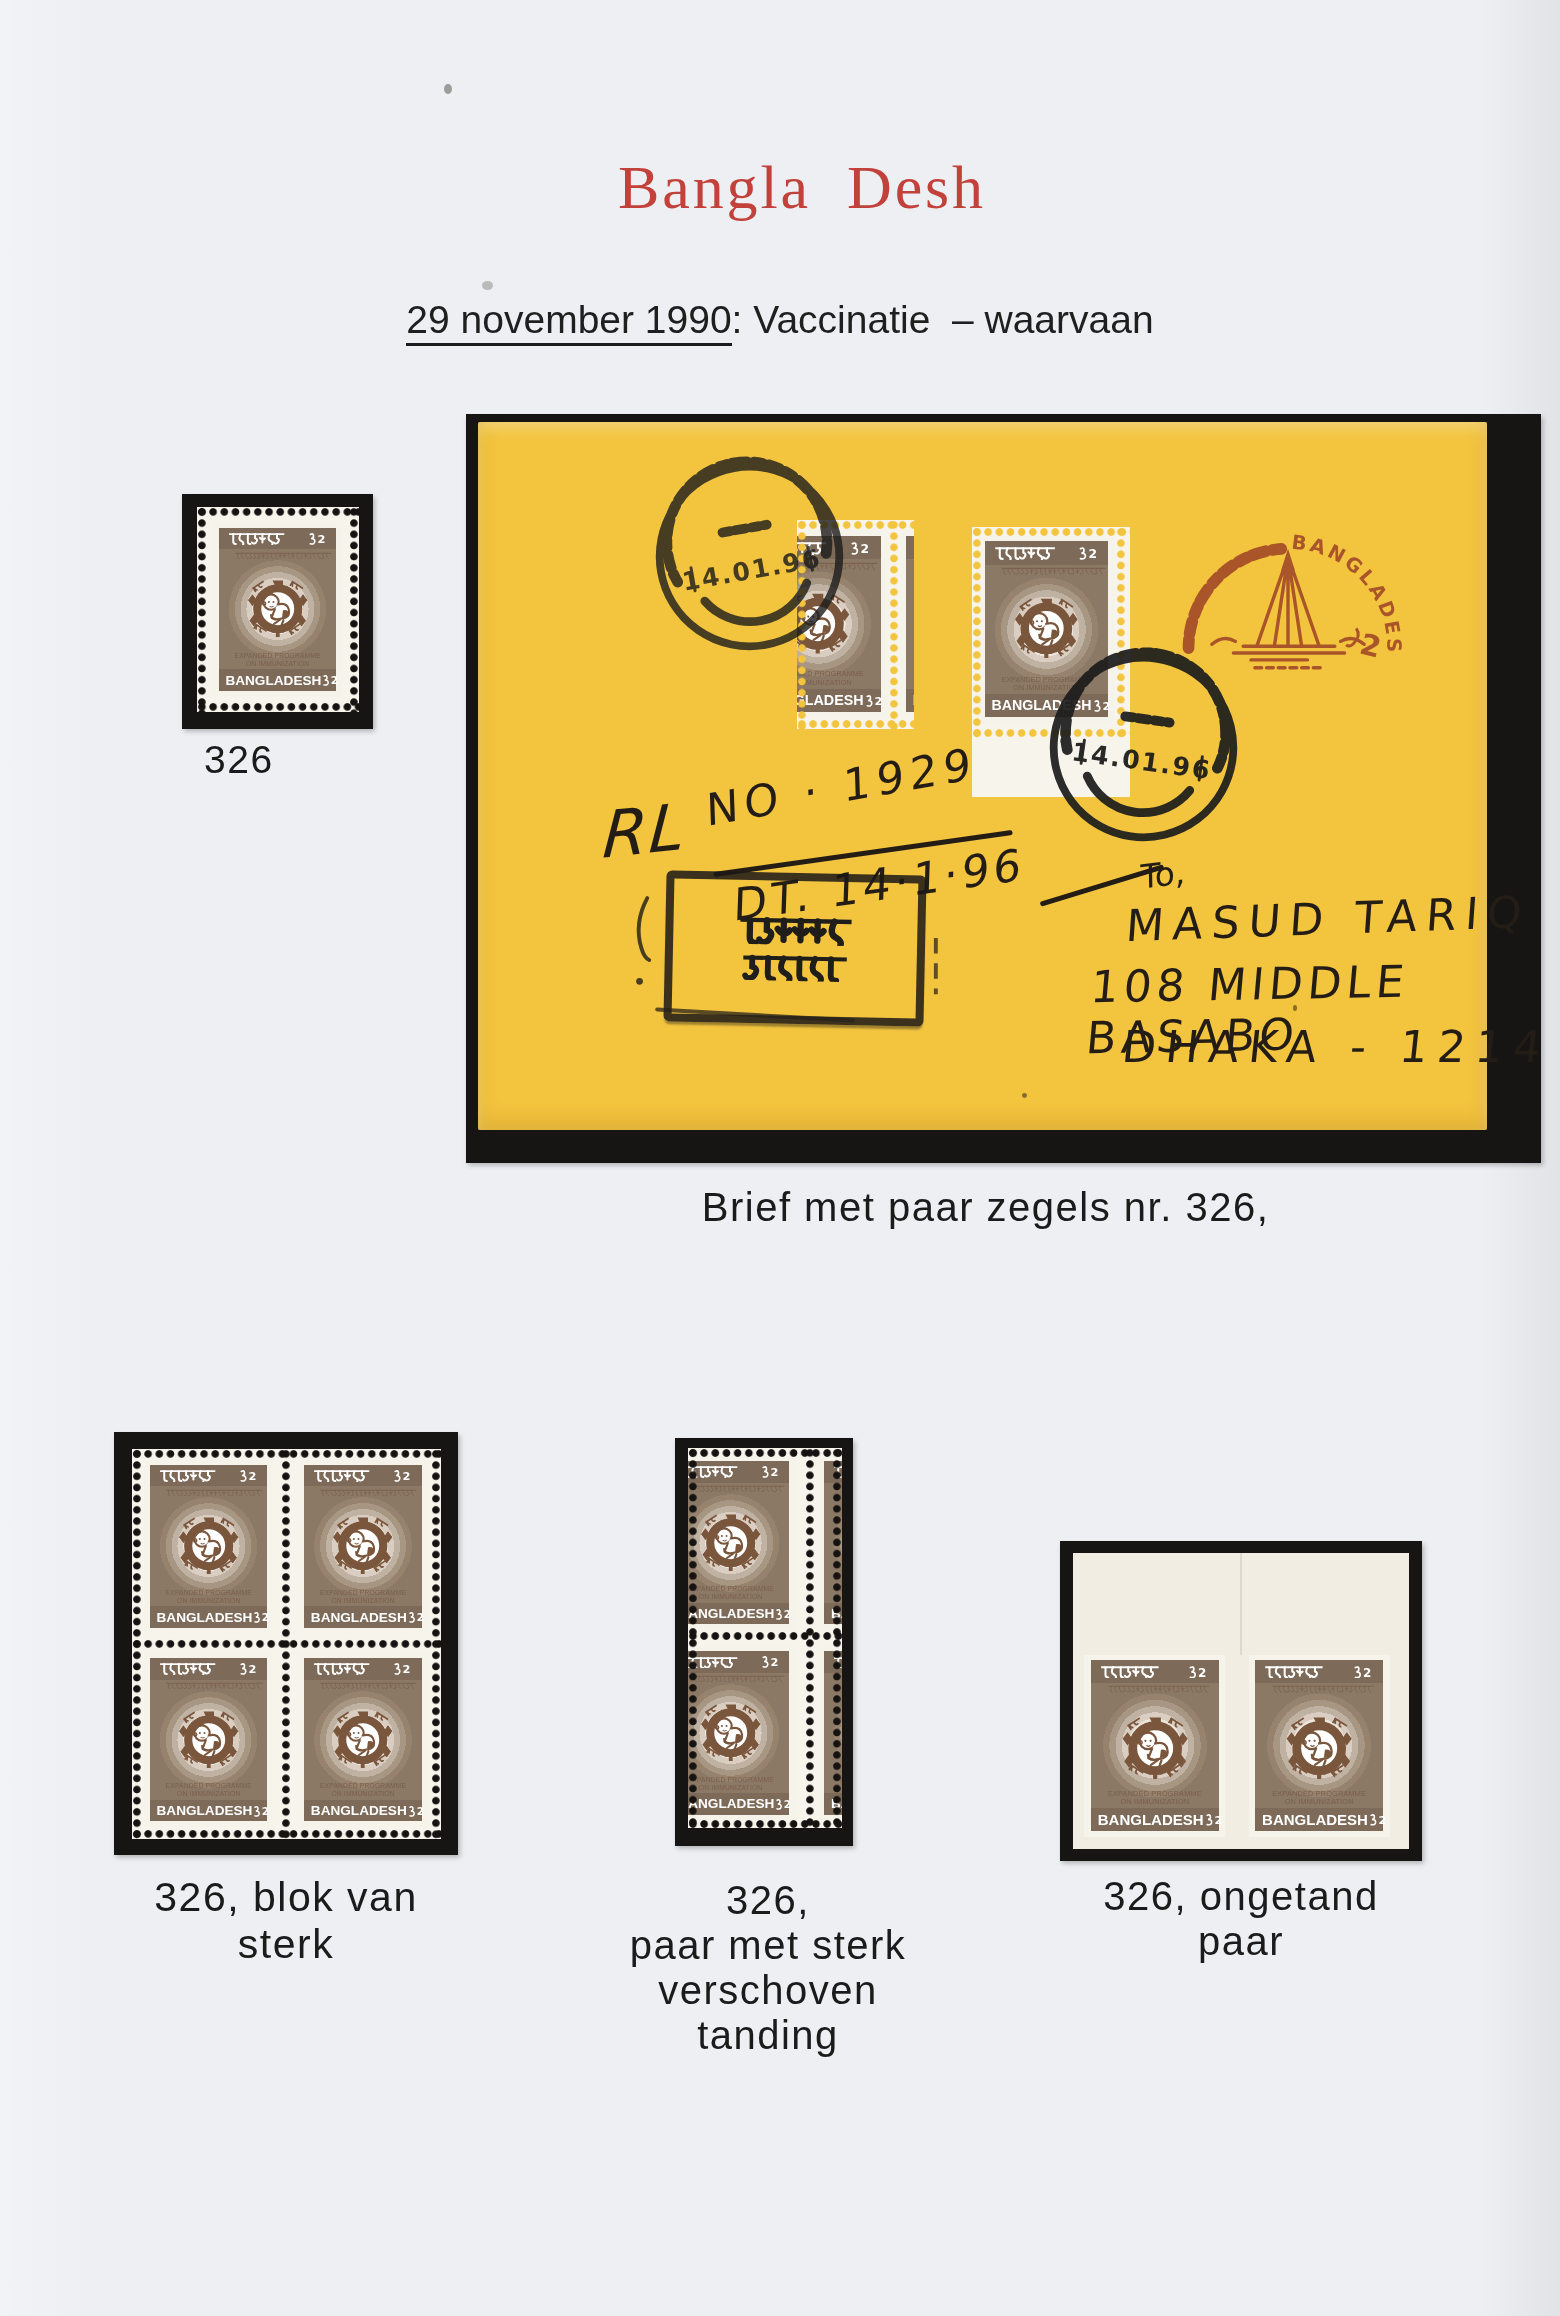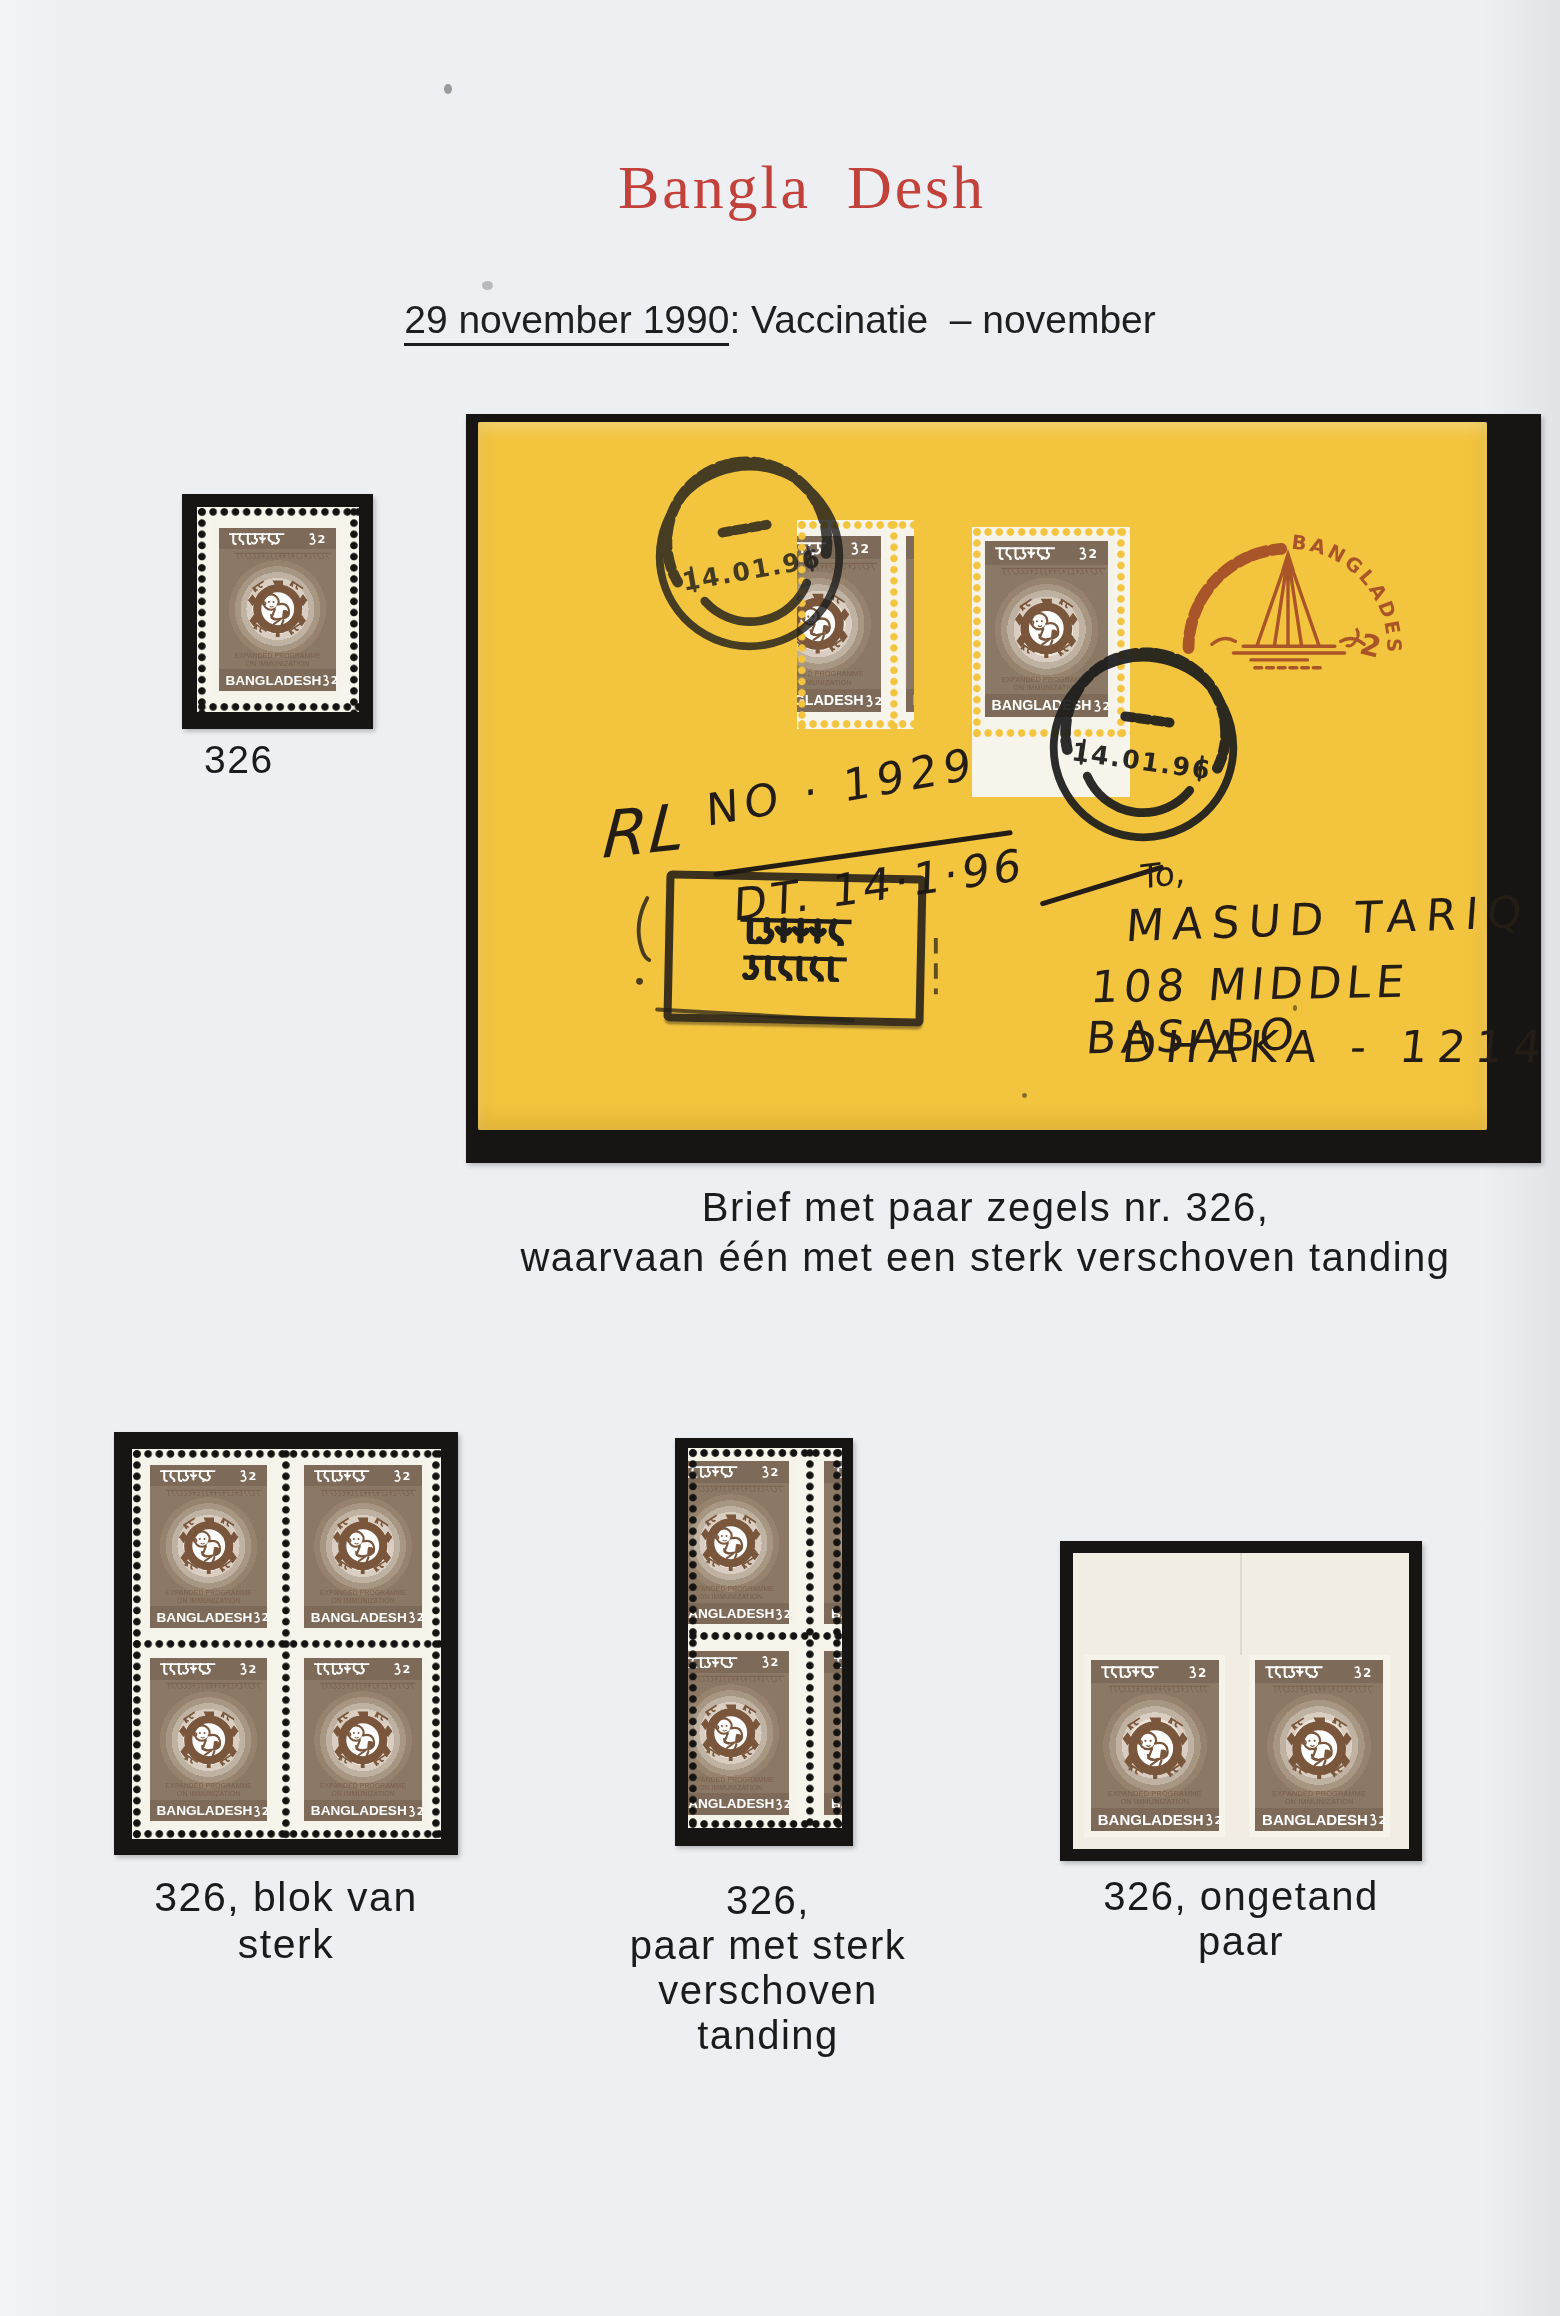--- a/index.html
+++ b/index.html
@@ -56,21 +56,21 @@
 </head>
 <body>
 
 <div class="page">
 
   <div class="speck" style="left:444px;top:84px;width:7.8px;height:9.8px;"></div>
   <div class="speck" style="left:482px;top:281px;width:10.7px;height:8.8px;opacity:.35;"></div>
 
   <div class="title">Bangla Desh</div>
 
-  <div class="subtitle"><span class="u">29 november 1990</span><span>: Vaccinatie  – november</span></div>
+  <div class="subtitle"><span class="u">29 november 1990</span><span>: Vaccinatie  – waarvaan</span></div>
 
   <div class="mount" id="m-single" style="left:182px;top:494px;width:191px;height:235px;">
       <div class="paper" style="left: 14.6px; top: 12.7px; width: 162px; height: 205px; --dot: #151312;">
         <div class="design" style="width: 129px; height: 174px; left: 16.6px; top: 15.6px;">
           <div class="d-mid"></div>
     <div class="d-hdr" aria-label="বাংলাদেশ ৳2">
        <svg class="script-svg" viewBox="0 0 57 12" style="height:12.5px" aria-hidden="true">
               <path d="M2,2 H55" stroke="#ffffff" stroke-width="1.8" fill="none"></path>
               <path d="M6,2 v7 q0,2.5 2.5,2.5" stroke="#ffffff" stroke-width="1.9" fill="none" stroke-linecap="round"></path>
               <path d="M13,2 q-2.5,5 .5,6.5 q3,1.5 2,3.5" stroke="#ffffff" stroke-width="1.9" fill="none" stroke-linecap="round"></path>
@@ -507,21 +507,20 @@
       </div>
 
       <div class="stray"></div>
       <div class="speck" style="left:544px;top:671px;width:4.9px;height:4.9px;background:#2a241e;"></div>
       <div class="speck" style="left:815px;top:583px;width:3.9px;height:5.9px;background:#2a241e;"></div>
     </div>
   </div>
 
   <div class="cap covercap" style="left:410px;top:1182px;width:1151px;">
     <div>Brief met paar zegels nr. 326,</div>
-    <div>waarvaan één met een sterk verschoven tanding</div>
   </div>
 
   <div class="mount" id="m-block" style="left:114px;top:1432px;width:344px;height:423px;">
       <div class="paper" style="left: 17.6px; top: 16.6px; width: 309px; height: 390px; --dot: #151312;">
         <div class="design" style="width: 129px; height: 174px; left: 12.7px; top: 10.7px;">
           <div class="d-mid"></div>
     <div class="d-hdr" aria-label="বাংলাদেশ ৳2">
        <svg class="script-svg" viewBox="0 0 57 12" style="height:12.5px" aria-hidden="true">
               <path d="M2,2 H55" stroke="#ffffff" stroke-width="1.8" fill="none"></path>
               <path d="M6,2 v7 q0,2.5 2.5,2.5" stroke="#ffffff" stroke-width="1.9" fill="none" stroke-linecap="round"></path>

